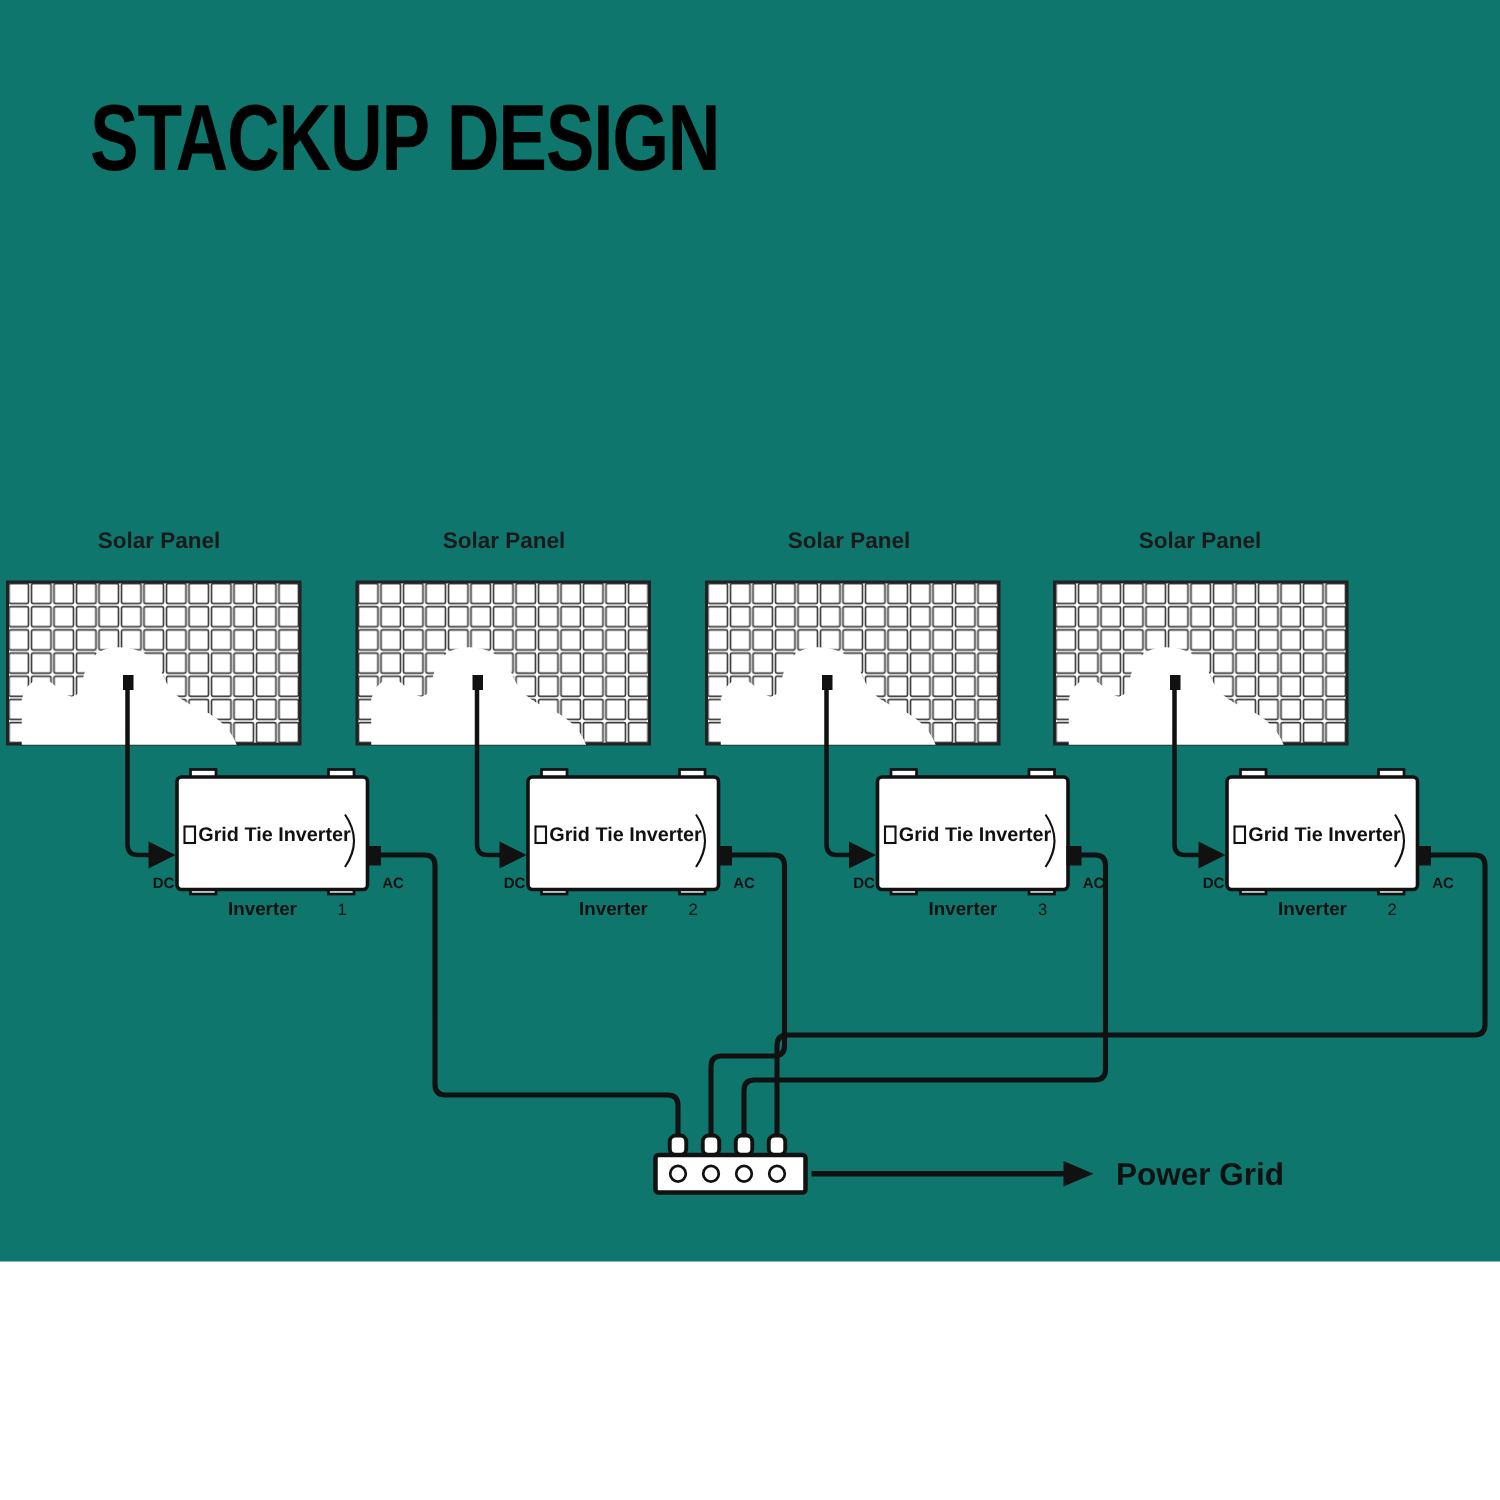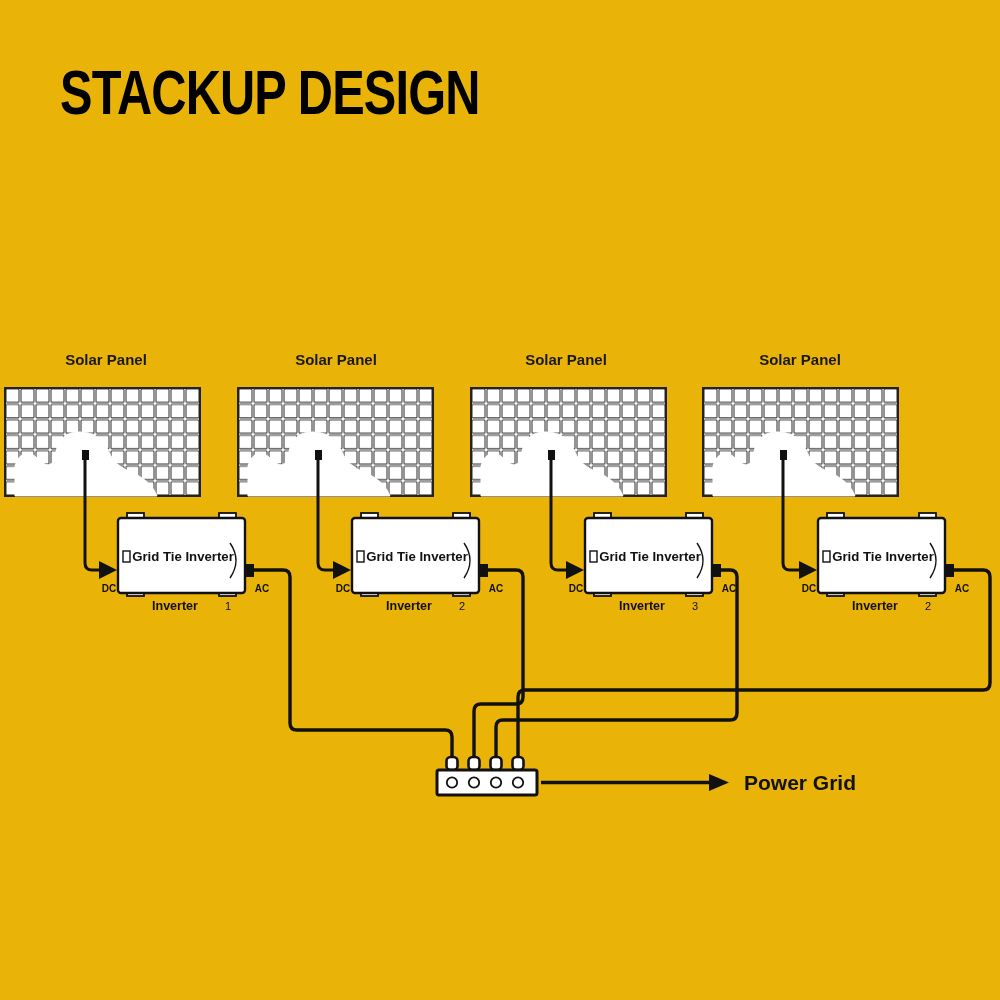--- a/index.html
+++ b/index.html
@@ -1,17 +1,17 @@
 <!DOCTYPE html>
 <html><head>
 <meta charset="utf-8">
 <style>
   html,body{margin:0;padding:0;background:#ffffff;}
   body{width:1000px;height:1000px;font-family:"Liberation Sans",sans-serif;}
-  .page{position:relative;width:1000px;height:1000px;background:#eab308;overflow:hidden;}
+  .page{position:relative;width:1000px;height:841px;background:#0f766e;overflow:hidden;}
   h1.title{
     position:absolute;left:60px;top:56px;margin:0;
     font-size:58px;font-weight:700;color:#000;letter-spacing:-1px;
     transform:scale(0.84,1.08);transform-origin:0 0;white-space:nowrap;
   }
   svg{position:absolute;left:0;top:0;}
   .lbl{font:700 15px "Liberation Sans",sans-serif;fill:#1a1a1a;}
   .inv-title{font:700 13.2px "Liberation Sans",sans-serif;fill:#111;}
   .port{font:700 10px "Liberation Sans",sans-serif;fill:#111;}
   .invname{font:700 12.5px "Liberation Sans",sans-serif;fill:#111;}

